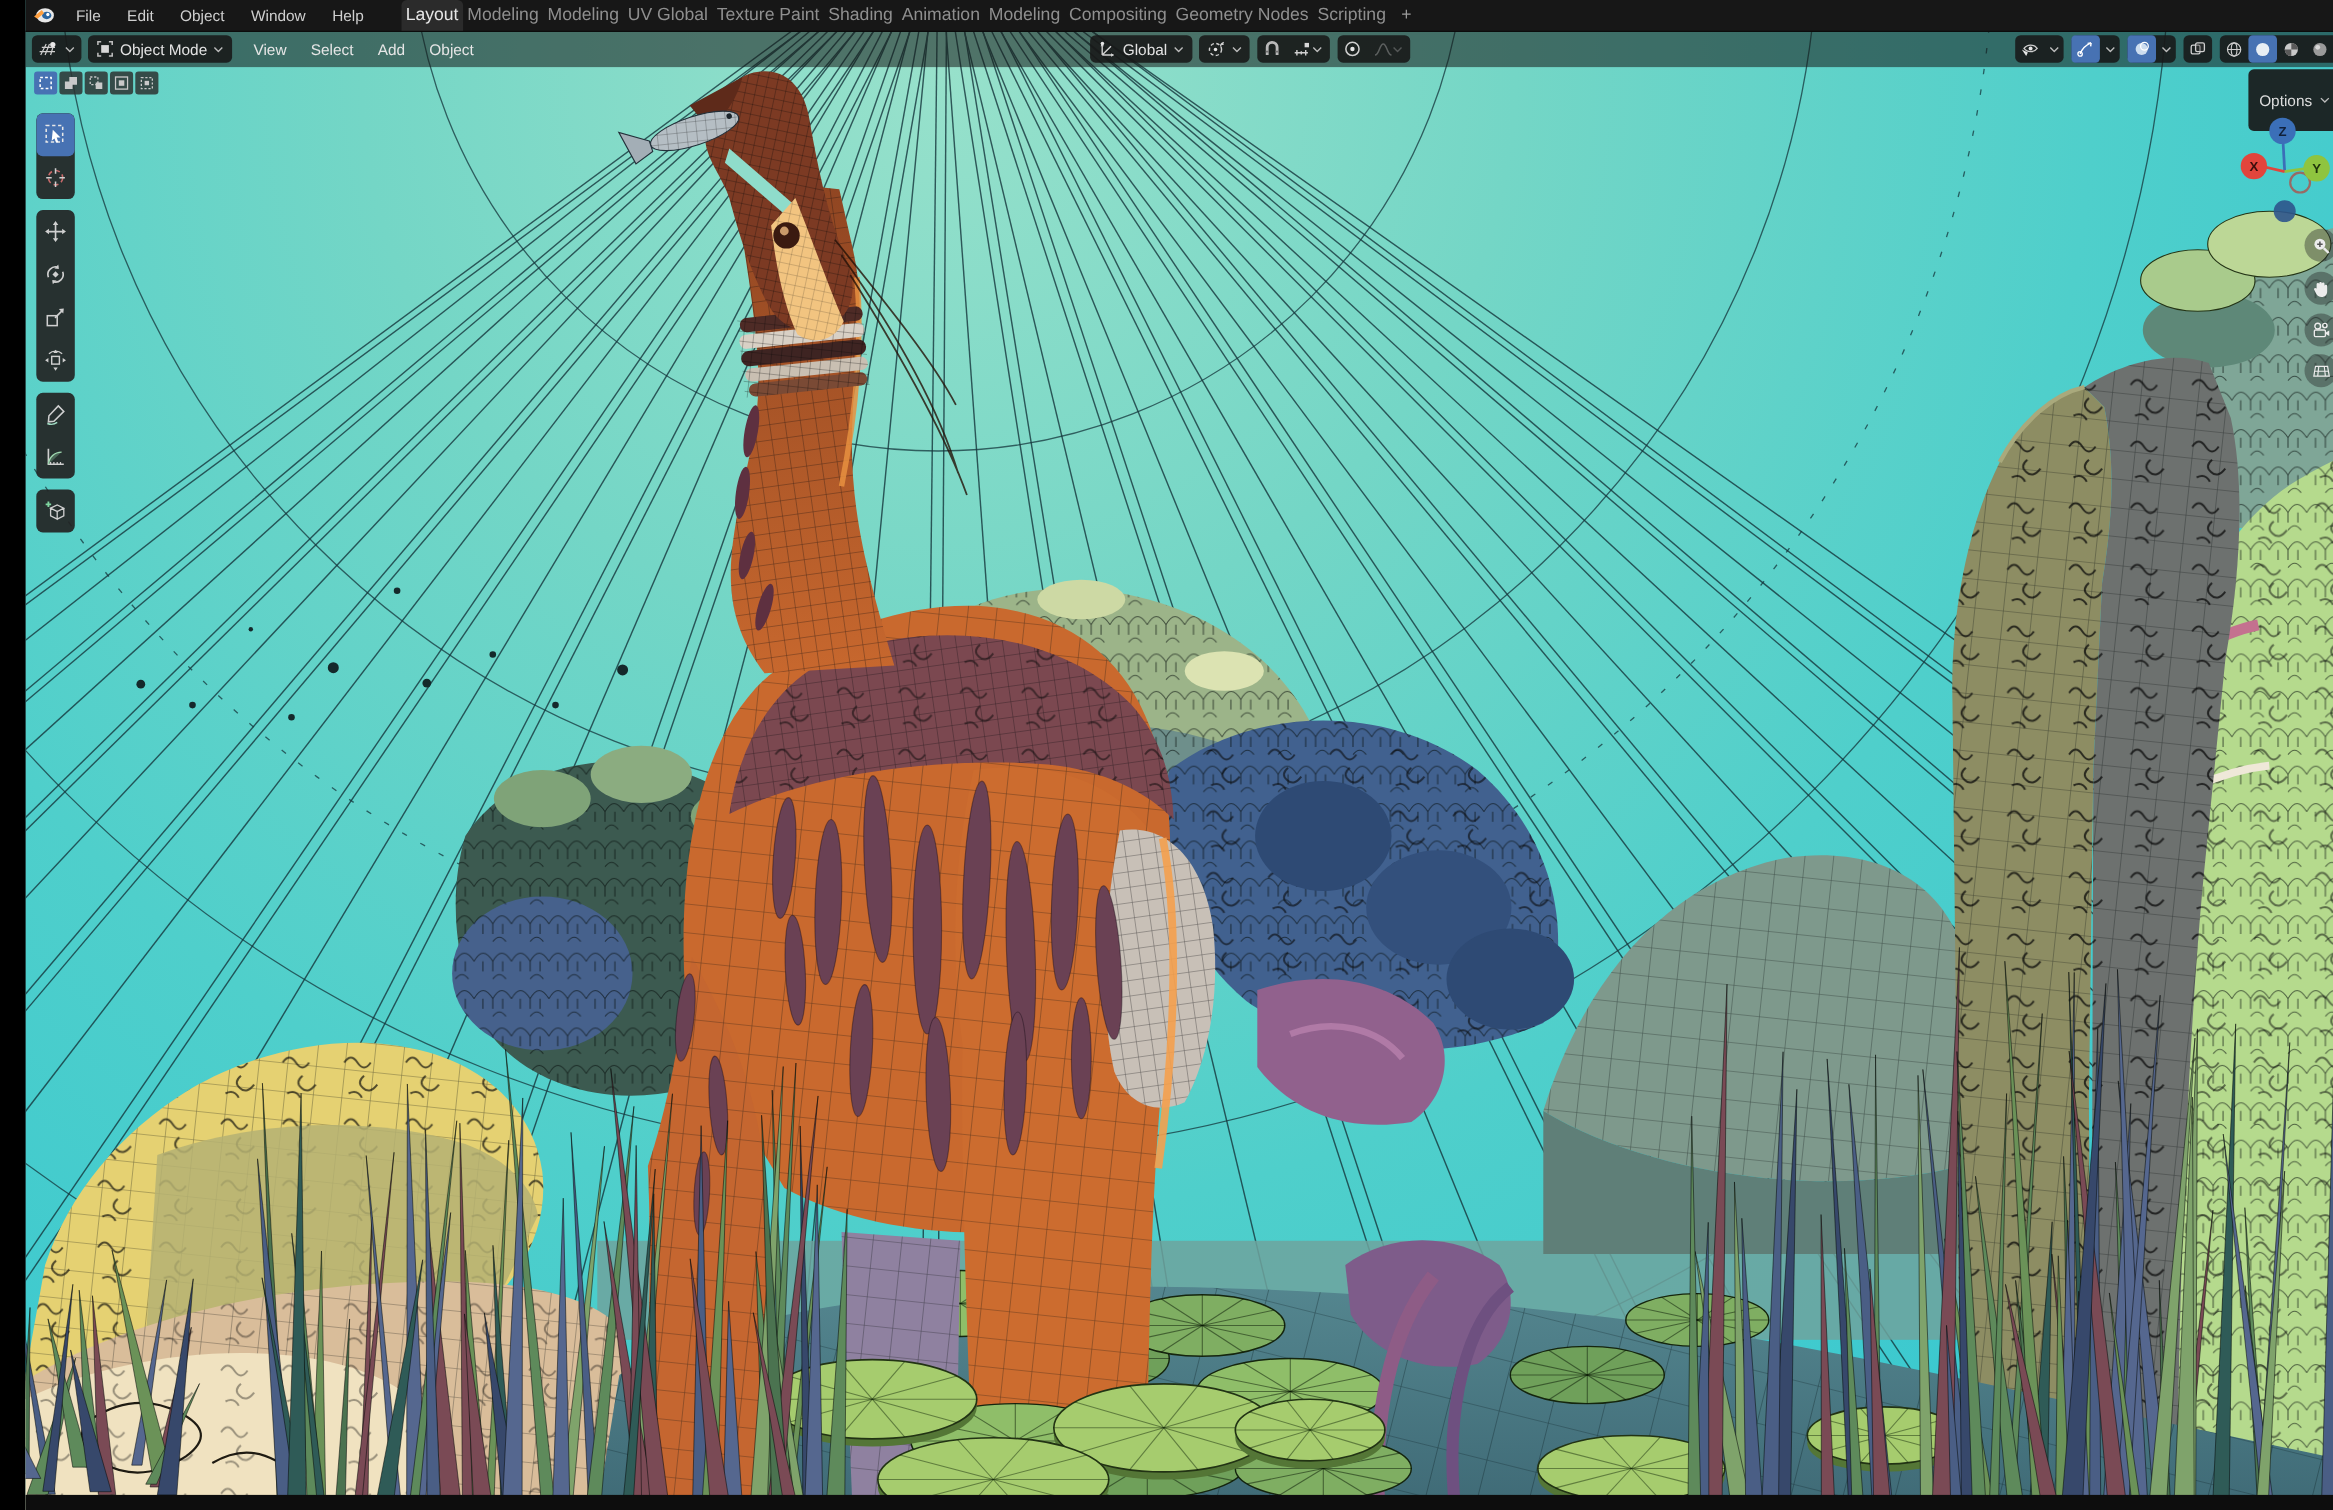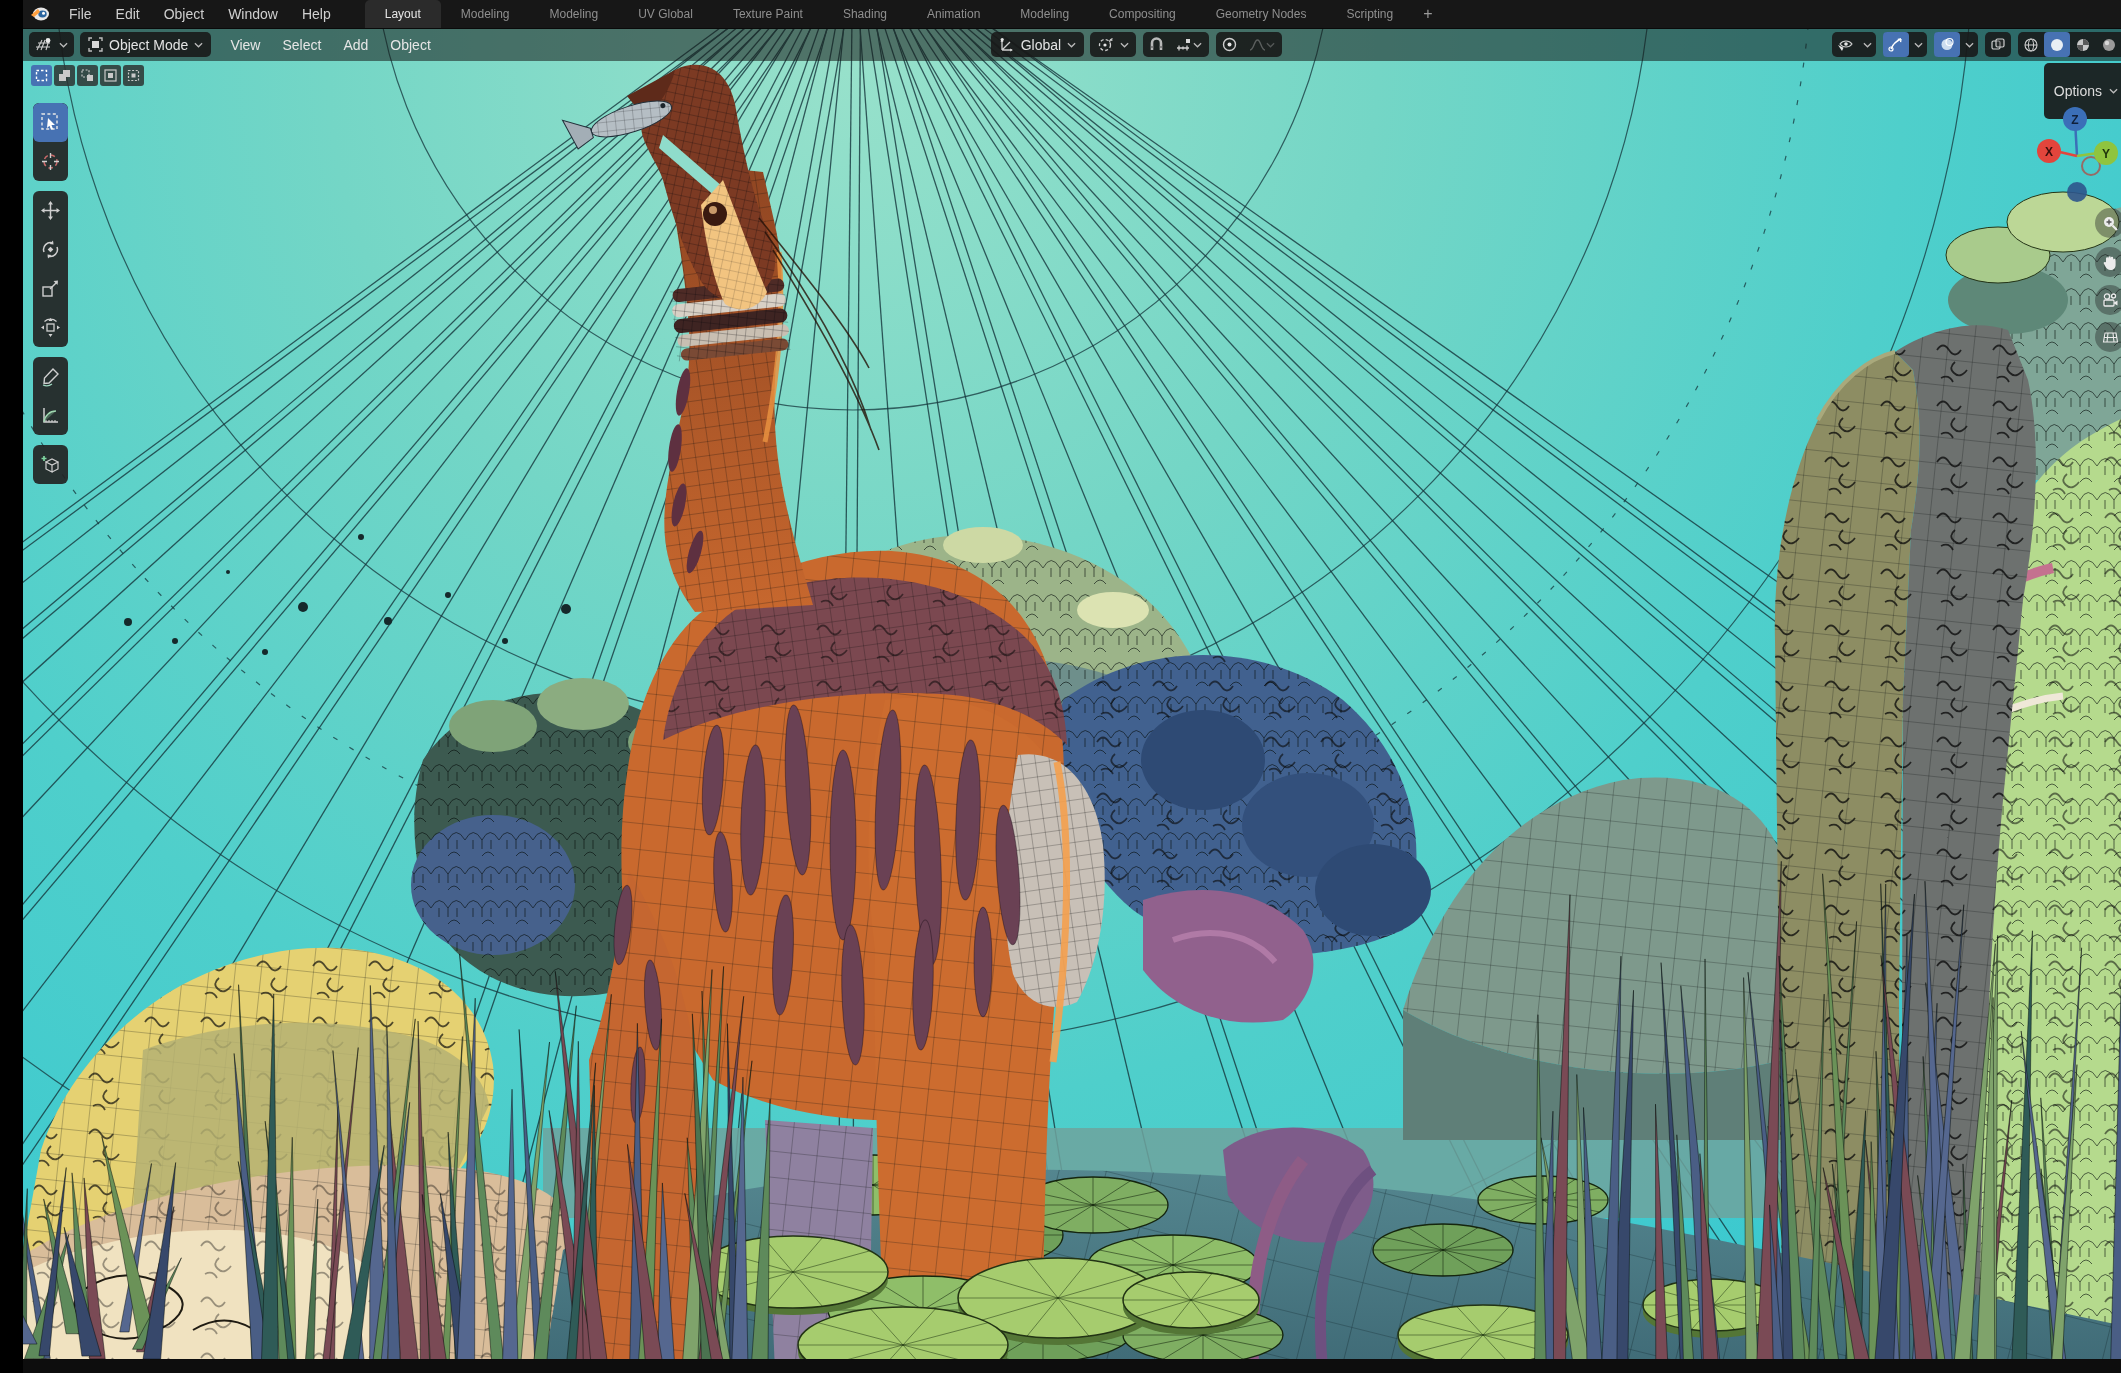--- a/index.html
+++ b/index.html
@@ -7,21 +7,21 @@
     font-family:"Liberation Sans","DejaVu Sans",sans-serif;background:#161616;margin-left:23px;
     -webkit-font-smoothing:antialiased;}
   
   #scene{position:absolute;left:0;top:0;width:2121px;height:1373px;display:block;}
   
   .topbar{position:absolute;left:0;top:0;width:100%;height:28px;background:#171717;
     border-bottom:1px solid #0a0a0a;display:flex;align-items:center;z-index:30;}
   .logo{width:34px;display:flex;justify-content:center;align-items:center;}
   .menu{color:#cfcfcf;font-size:14px;padding:0 12px;height:100%;display:flex;align-items:center;cursor:default;}
   .tabs{display:flex;align-items:flex-end;height:100%;margin-left:22px;}
-  .tab{color:#8f8f8f;font-size:12px;padding:4px 20px;height:20px;line-height:20px;
+  .tab{color:#8f8f8f;font-size:16px;padding:4px 4px;height:20px;line-height:20px;
     border-radius:5px 5px 0 0;cursor:default;white-space:nowrap;}
   .tab.active{background:#2b2b2b;color:#e6e6e6;}
   .tab.add{color:#9a9a9a;font-size:16px;padding:4px 10px;}
   
   .vheader{position:absolute;left:0;top:28px;width:100%;height:33px;
     background:rgba(22,25,24,0.55);display:flex;align-items:center;z-index:20;}
   .pill{display:flex;align-items:center;gap:6px;background:rgba(24,24,24,0.88);
     border-radius:5px;height:25px;padding:0 8px;color:#e3e3e3;font-size:14px;margin-left:6px;}
   .hmenu{color:#e6e6e6;font-size:14px;padding:0 11px;cursor:default;}
   .icongrp{display:flex;align-items:center;background:rgba(24,24,24,0.88);border-radius:5px;height:25px;margin-left:7px;}

